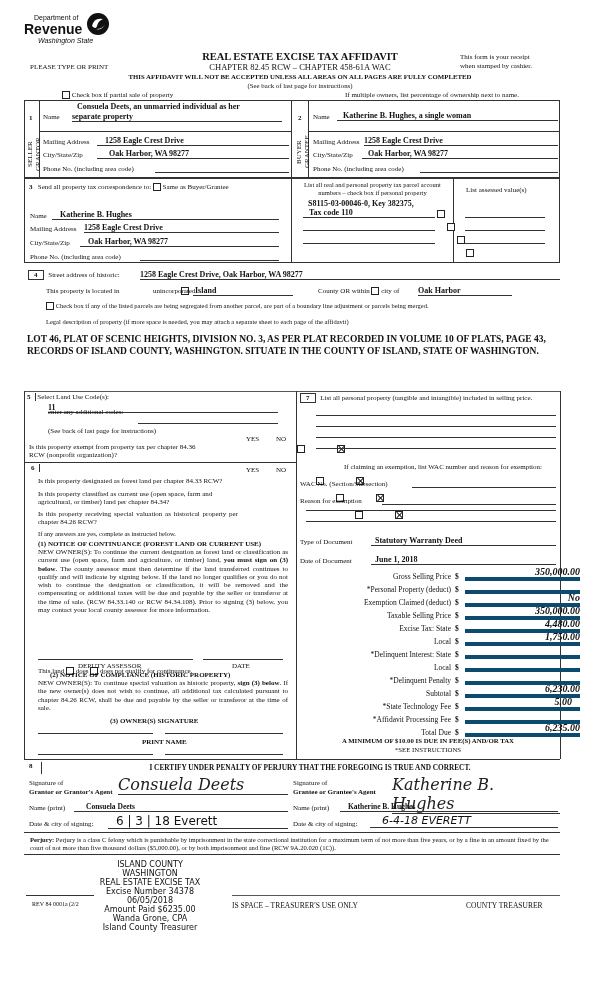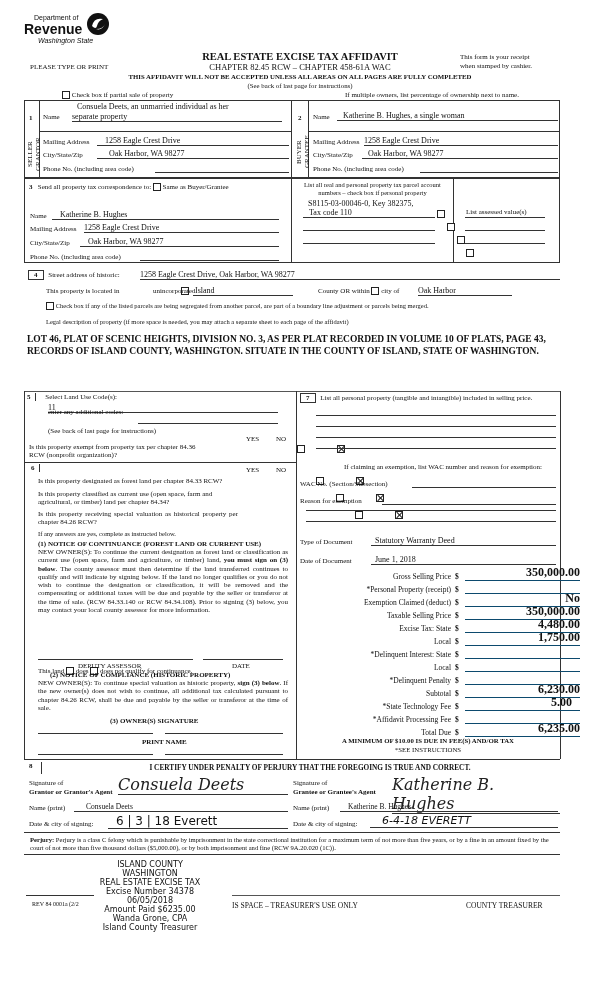--- a/index.html
+++ b/index.html
@@ -7,28 +7,28 @@
   body { font-family: "Liberation Serif", serif; color: #111; font-size: 7px; position: relative; }
   .abs { position: absolute; }
   .b { font-weight: bold; }
   .line { border-bottom: 1px solid #333; }
   .cb { display: inline-block; width: 8px; height: 8px; border: 1px solid #222; vertical-align: middle; background: #fff; position: relative; }
   .cb.x::before, .cb.x::after { content: ""; position: absolute; left: 3px; top: -1px; width: 1px; height: 8px; background: #222; }
   .cb.x::before { transform: rotate(45deg); }
   .cb.x::after { transform: rotate(-45deg); }
   .box { border: 1px solid #333; }
   .vlabel { writing-mode: vertical-rl; transform: rotate(180deg); font-size: 7px; text-align: center; line-height: 8px; }
-  .fill { font-weight: normal; font-size: 8px; }
+  .fill { font-weight: bold; font-size: 8px; }
   .sig { font-family: "DejaVu Serif", serif; font-style: italic; font-size: 16px; color: #222; }
   .stamp { font-family: "DejaVu Sans", sans-serif; font-size: 8px; text-align: center; line-height: 9px; }
   .secnum { display: inline-block; border: 1px solid #333; padding: 0 5px; font-weight: bold; font-size: 7px; }
   .money-row { height: 13px; display: flex; align-items: flex-end; }
   .money-label { width: 155px; text-align: right; font-size: 7.5px; padding-right: 4px; }
   .money-dollar { width: 10px; font-weight: bold; font-size: 7.5px; }
-  .money-val { width: 115px; border-bottom: 1px solid #0c4a6e; text-align: right; font-weight: bold; font-size: 12px; }
+  .money-val { width: 115px; border-bottom: 4px solid #0c4a6e; text-align: right; font-weight: bold; font-size: 10px; font-style: italic; }
 </style>
 </head>
 <body>
 
 
 
 
 <div class="abs" style="left:24px;top:12px;width:90px;height:36px;">
   <div style="position:absolute;left:10px;top:2px;font-family:'Liberation Sans',sans-serif;font-size:7px;">Department of</div>
   <div style="position:absolute;left:0;top:9px;font-family:'Liberation Sans',sans-serif;font-size:14px;font-weight:bold;">Revenue</div>
@@ -105,21 +105,21 @@
 <div class="abs" style="left:30px;top:212px;">Name</div>
 <div class="abs fill line" style="left:52px;top:210px;width:227px;padding-left:8px;">Katherine B. Hughes</div>
 <div class="abs" style="left:30px;top:225px;">Mailing Address</div>
 <div class="abs fill line" style="left:84px;top:223px;width:195px;">1258 Eagle Crest Drive</div>
 <div class="abs" style="left:30px;top:239px;">City/State/Zip</div>
 <div class="abs fill line" style="left:80px;top:237px;width:199px;padding-left:8px;">Oak Harbor, WA 98277</div>
 <div class="abs" style="left:30px;top:253px;">Phone No. (including area code)</div>
 <div class="abs line" style="left:140px;top:251px;width:139px;height:10px;"></div>
 
 <div class="abs" style="left:294px;top:181px;width:157px;text-align:center;font-size:6.5px;line-height:8px;">List all real and personal property tax parcel account numbers – check box if personal property</div>
-<div class="abs" style="left:466px;top:186px;font-size:7px;margin-top:22px;">List assessed value(s)</div>
+<div class="abs" style="left:466px;top:186px;font-size:7px;">List assessed value(s)</div>
 <div class="abs fill" style="left:308px;top:199px;">S8115-03-00046-0, Key 382375,</div>
 <div class="abs fill line" style="left:303px;top:208px;width:132px;padding-left:6px;">Tax code 110</div>
 <span class="abs cb" style="left:437px;top:210px;"></span>
 <div class="abs line" style="left:465px;top:208px;width:80px;height:10px;"></div>
 <div class="abs line" style="left:303px;top:221px;width:132px;height:10px;"></div>
 <span class="abs cb" style="left:437px;top:223px;"></span>
 <div class="abs line" style="left:465px;top:221px;width:80px;height:10px;"></div>
 <div class="abs line" style="left:303px;top:234px;width:132px;height:10px;"></div>
 <span class="abs cb" style="left:437px;top:236px;"></span>
 <div class="abs line" style="left:465px;top:234px;width:80px;height:10px;"></div>
@@ -150,21 +150,21 @@
 
 
 <div class="abs" style="left:24px;top:391px;width:536px;height:1px;background:#555;"></div>
 <div class="abs" style="left:24px;top:391px;width:1px;height:368px;background:#333;"></div>
 <div class="abs" style="left:296px;top:391px;width:1px;height:368px;background:#333;"></div>
 <div class="abs" style="left:560px;top:391px;width:1px;height:368px;background:#333;"></div>
 
 
 <div class="abs" style="left:27px;top:393px;">
   <span class="b" style="padding-right:4px;border-right:1px solid #333;">5</span>
-  <span style="margin-left:8px;">Select Land Use Code(s):</span>
+  <span style="margin-left:0;">Select Land Use Code(s):</span>
 </div>
 <div class="abs fill line" style="left:48px;top:403px;width:230px;">11</div>
 <div class="abs" style="left:48px;top:408px;text-align:center;">enter any additional codes:</div>
 <div class="abs line" style="left:138px;top:414px;width:140px;height:10px;"></div>
 <div class="abs" style="left:48px;top:427px;">(See back of last page for instructions)</div>
 <div class="abs" style="left:246px;top:435px;">YES</div>
 <div class="abs" style="left:276px;top:435px;">NO</div>
 <div class="abs" style="left:29px;top:443px;width:180px;line-height:8px;">Is this property exempt from property tax per chapter 84.36 RCW (nonprofit organization)?</div>
 <span class="abs cb" style="left:248px;top:445px;"></span>
 <span class="abs cb x" style="left:278px;top:445px;"></span>
@@ -232,21 +232,21 @@
 <div class="abs" style="left:300px;top:557px;">Date of Document</div>
 <div class="abs fill line" style="left:371px;top:555px;width:185px;padding-left:4px;">June 1, 2018</div>
 
 <div class="abs" style="left:300px;top:568px;">
   <div class="money-row">
       <span class="money-label">Gross Selling Price</span>
       <span class="money-dollar">$</span>
       <span class="money-val">350,000.00</span>
     </div>
   <div class="money-row">
-      <span class="money-label">*Personal Property (receipt)</span>
+      <span class="money-label">*Personal Property (deduct)</span>
       <span class="money-dollar">$</span>
       <span class="money-val"></span>
     </div>
   <div class="money-row">
       <span class="money-label">Exemption Claimed (deduct)</span>
       <span class="money-dollar">$</span>
       <span class="money-val">No</span>
     </div>
   <div class="money-row">
       <span class="money-label">Taxable Selling Price</span>

